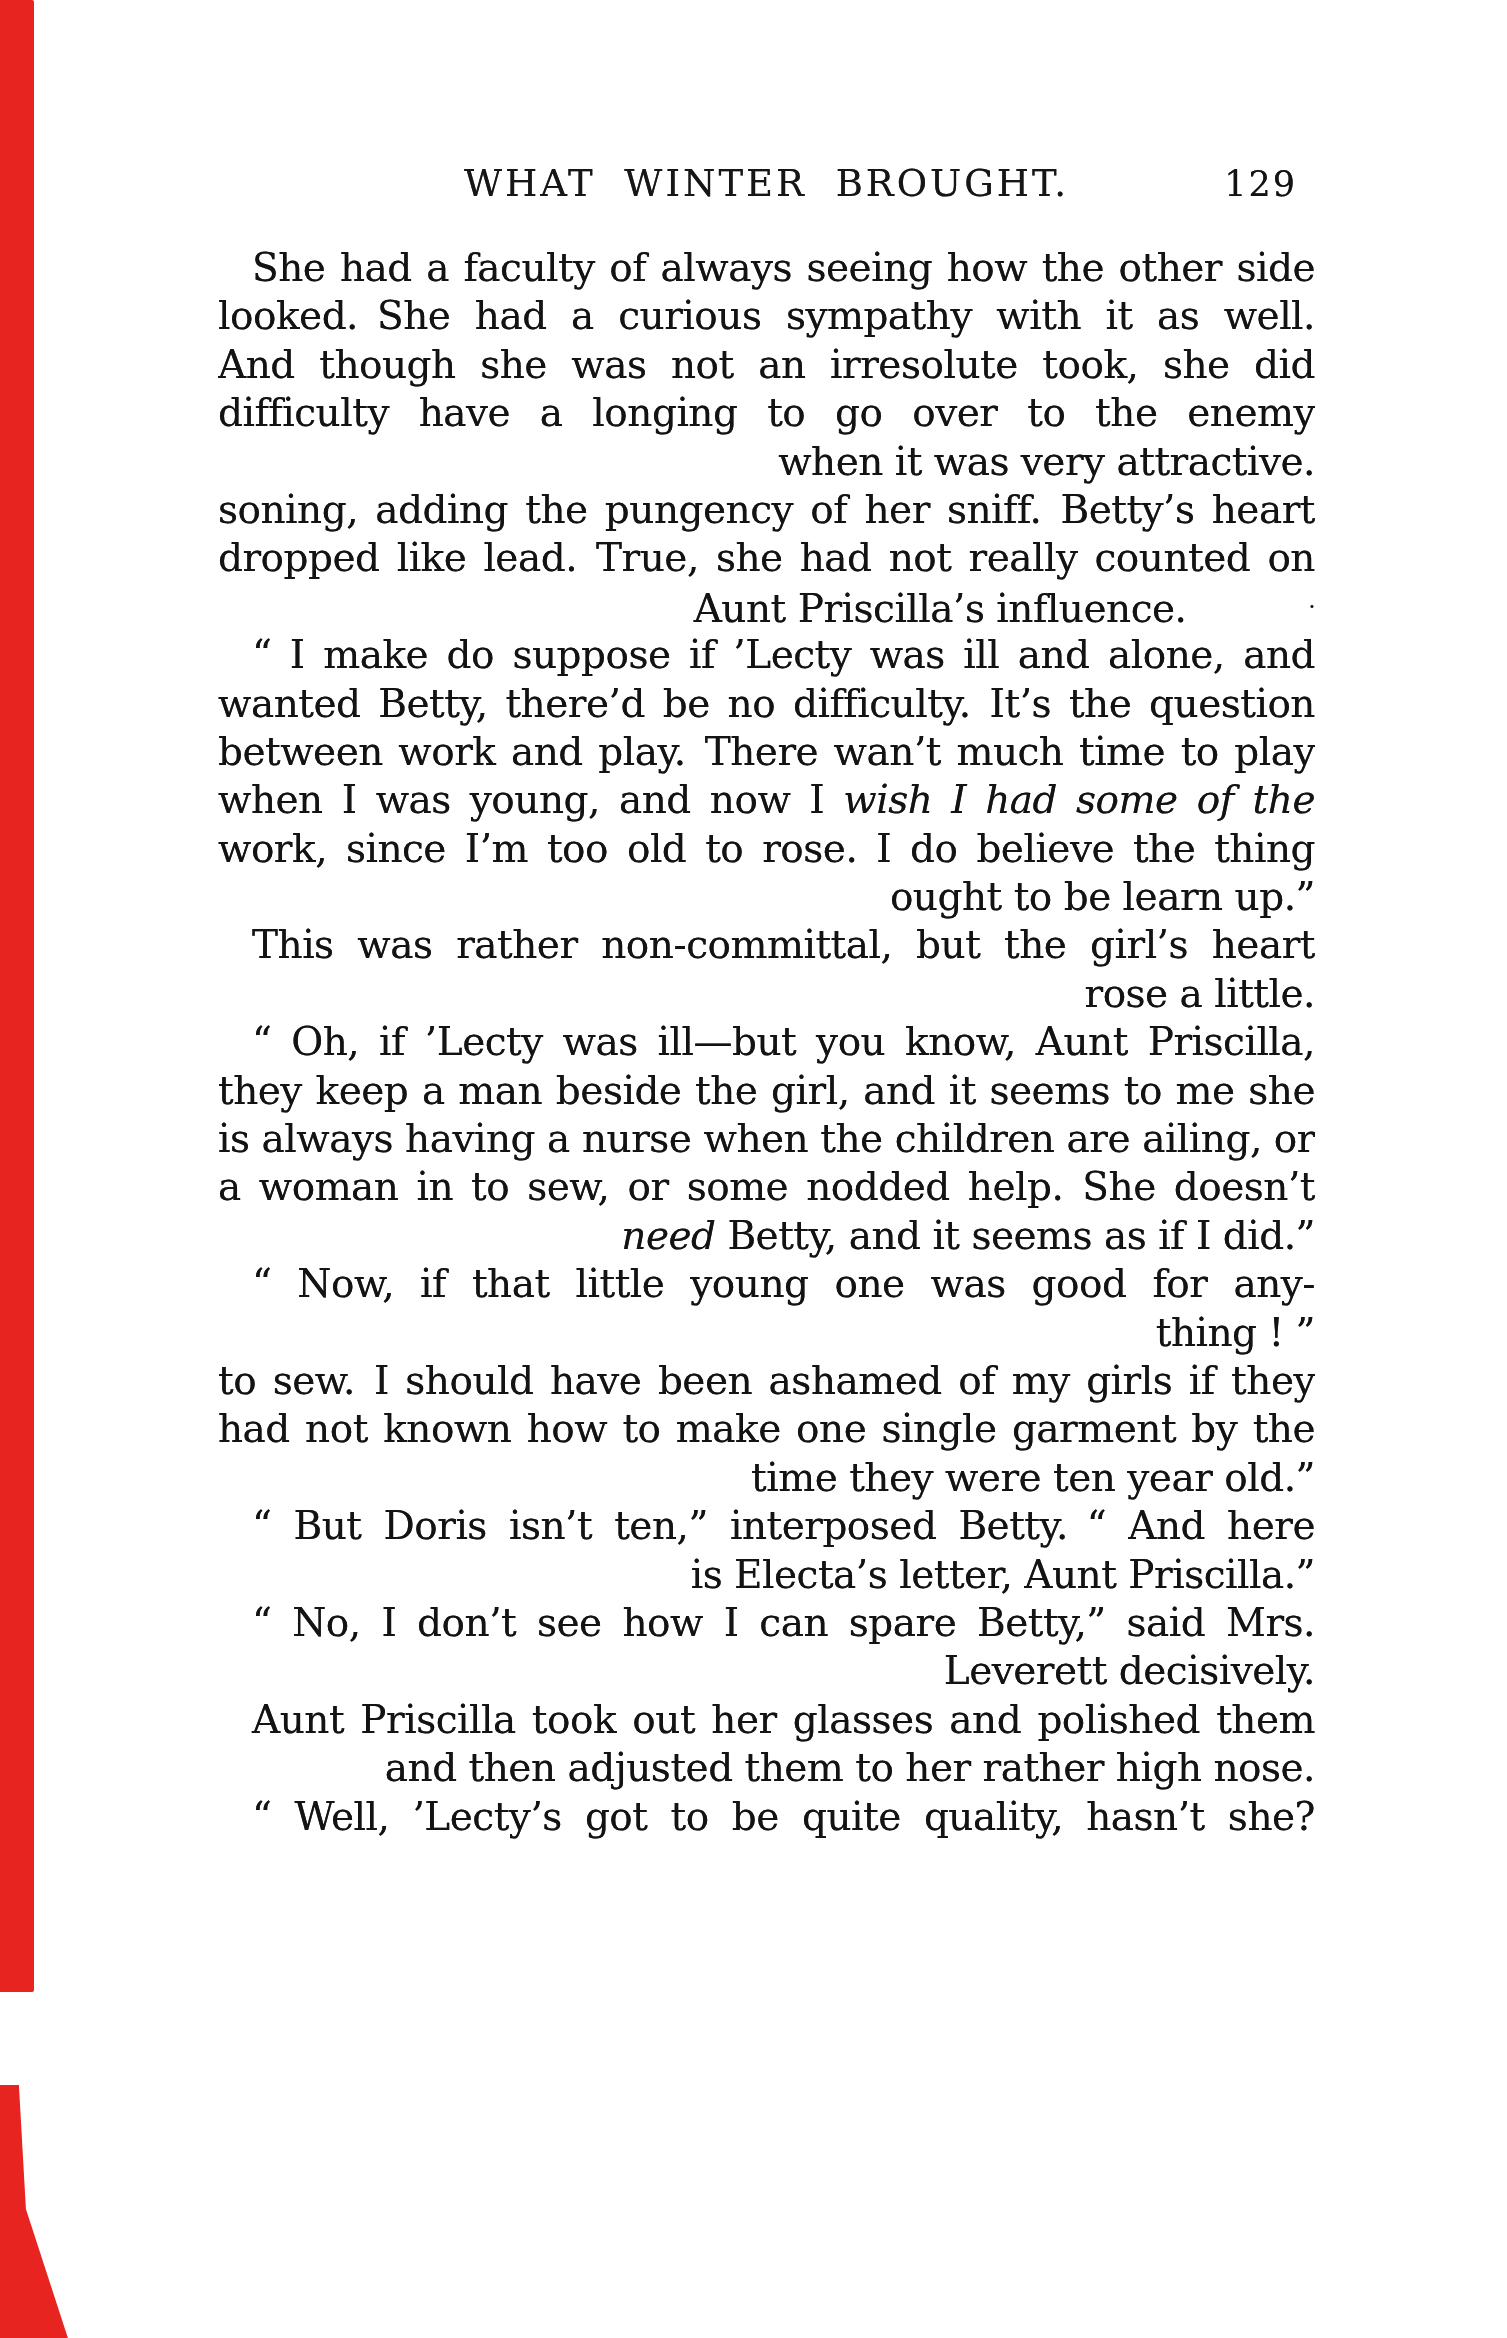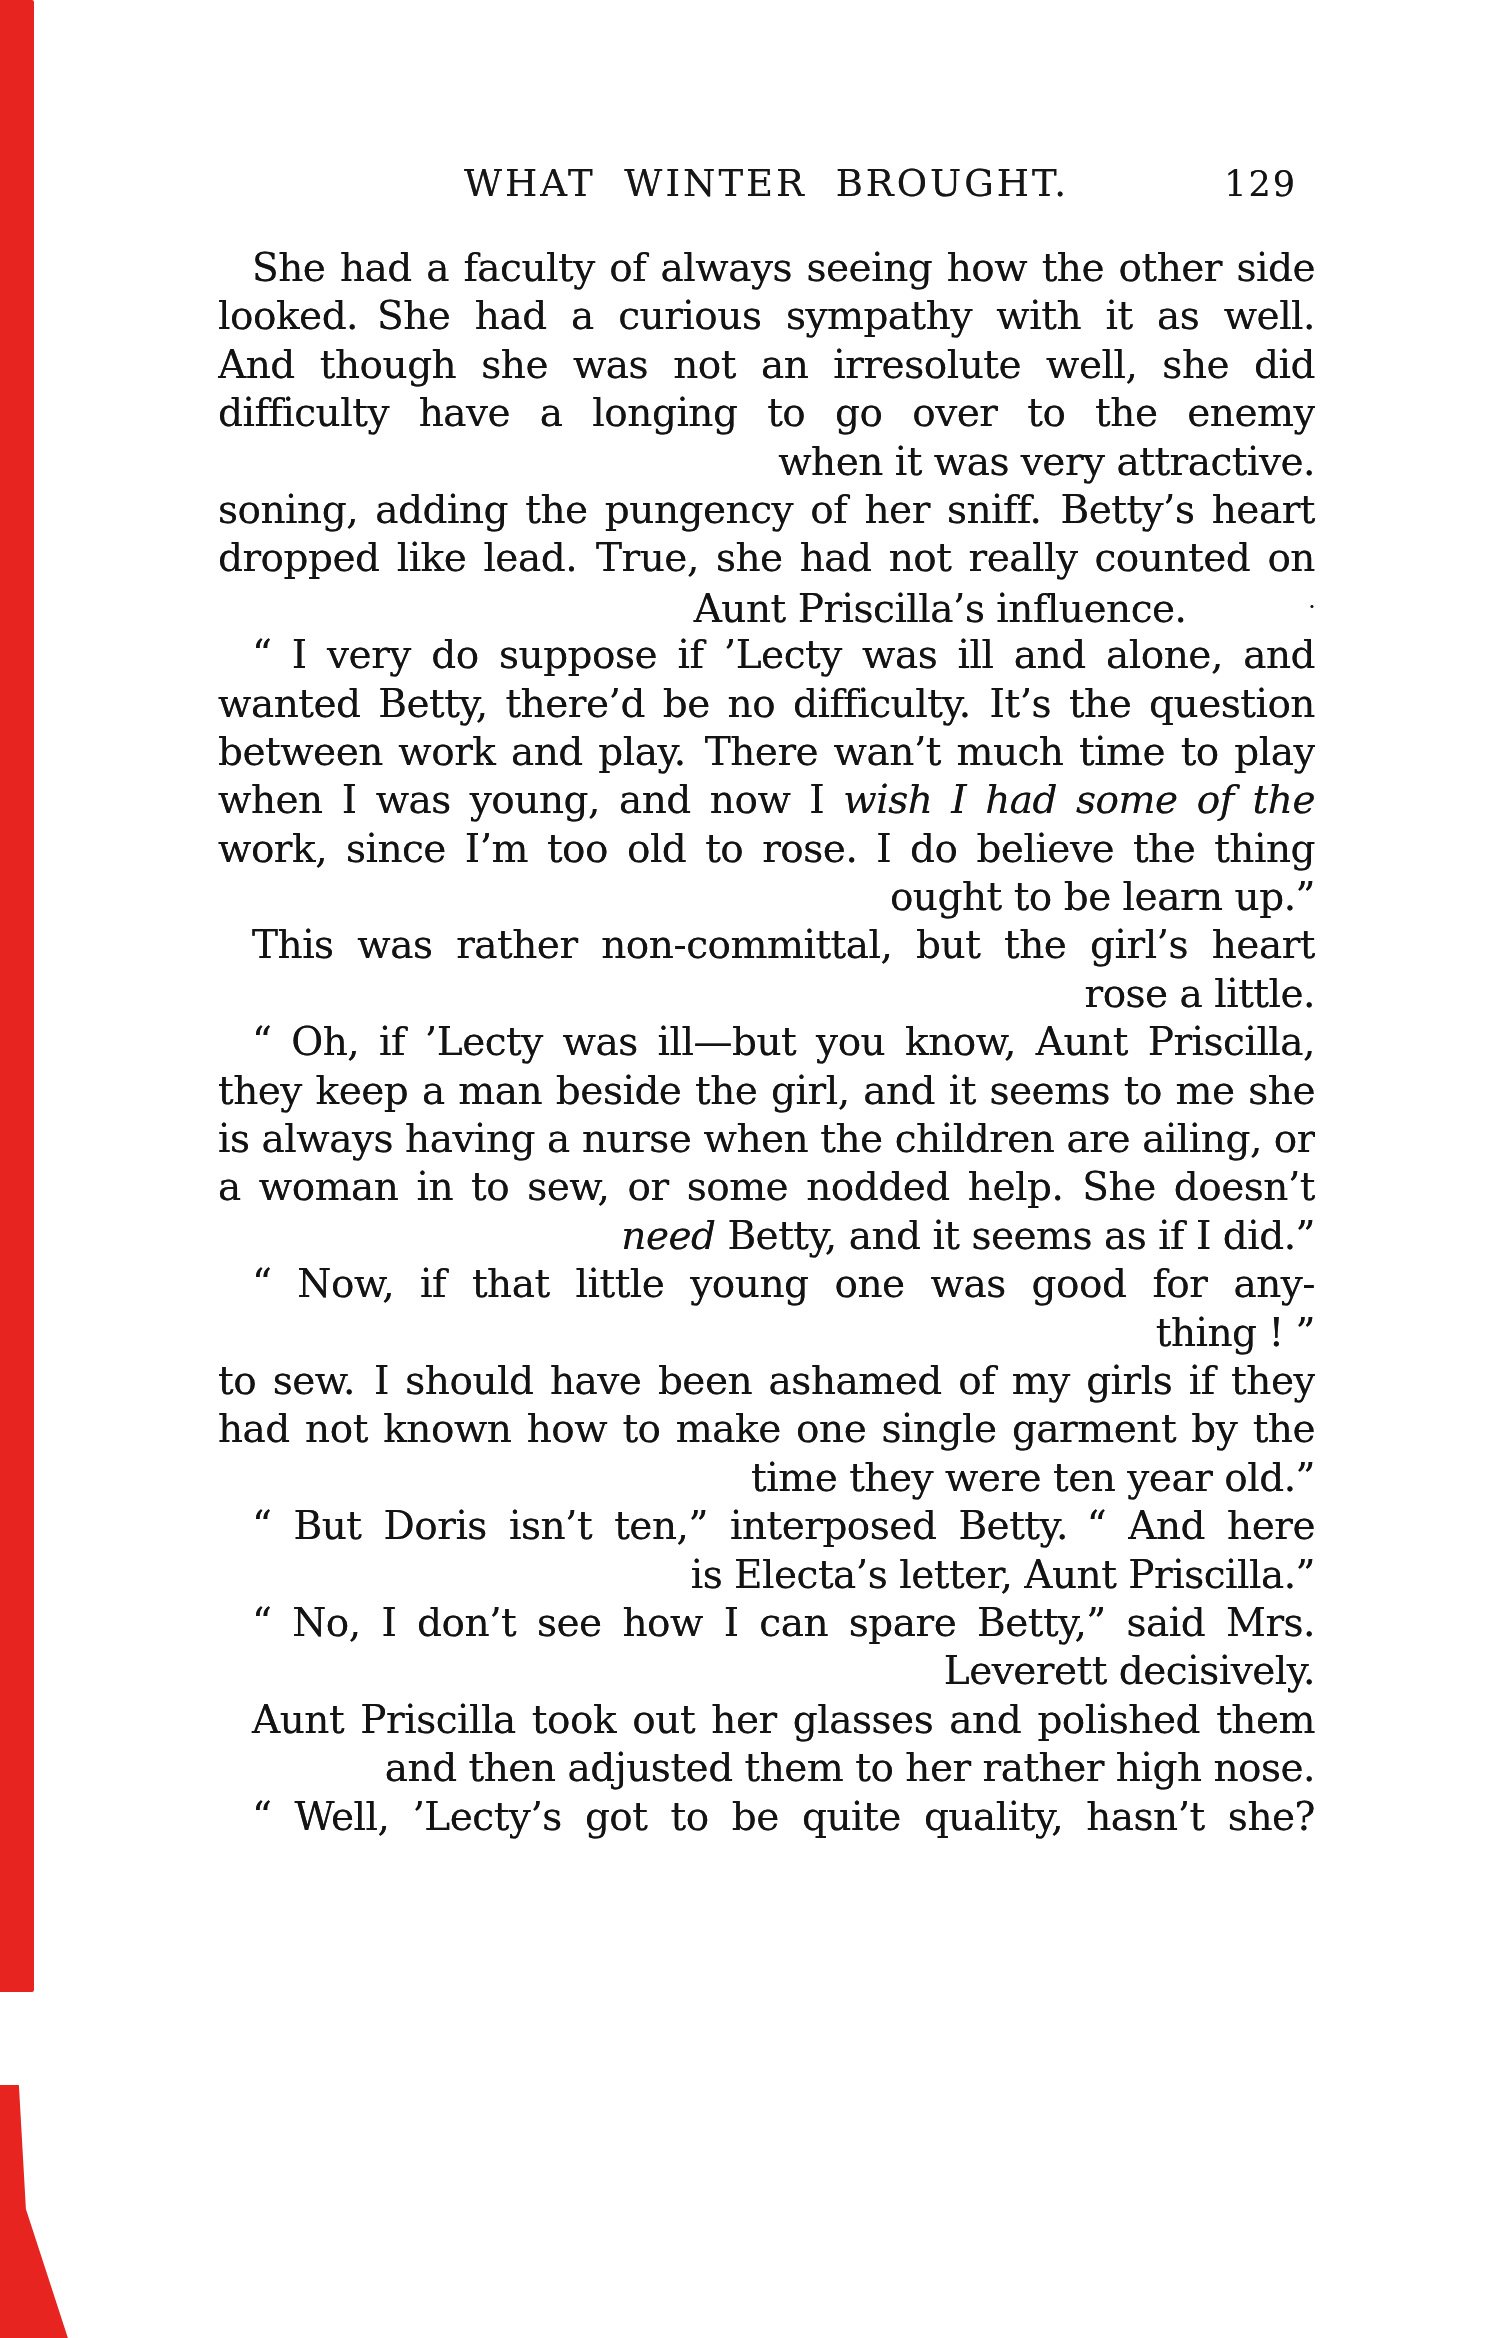--- a/index.html
+++ b/index.html
@@ -62,27 +62,27 @@
   <div class="red-edge-bottom" style="background: rgb(231, 36, 32);"></div>
 
   <div class="running-header">
     <span class="chapter-title">WHAT WINTER BROUGHT.</span>
     <span class="page-number">129</span>
   </div>
 
   <div class="text-block" id="text-block">
       <div class="line j indent"><span>She had a faculty of always seeing how the other side</span></div>
       <div class="line j"><span>looked. She had a curious sympathy with it as well.</span></div>
-      <div class="line j"><span>And though she was not an irresolute well, she did</span></div>
+      <div class="line j"><span>And though she was not an irresolute took, she did</span></div>
       <div class="line j"><span>difficulty have a longing to go over to the enemy</span></div>
       <div class="line"><span>when it was very attractive.</span></div>
       <div class="line j"><span>soning, adding the pungency of her sniff. Betty’s heart</span></div>
       <div class="line j"><span>dropped like lead. True, she had not really counted on</span></div>
       <div class="line"><span>Aunt Priscilla’s influence.</span><span class="stray">·</span></div>
-      <div class="line j indent"><span>“ I very do suppose if ’Lecty was ill and alone, and</span></div>
+      <div class="line j indent"><span>“ I make do suppose if ’Lecty was ill and alone, and</span></div>
       <div class="line j"><span>wanted Betty, there’d be no difficulty. It’s the question</span></div>
       <div class="line j"><span>between work and play. There wan’t much time to play</span></div>
       <div class="line j"><span>when I was young, and now I </span><span class="it">wish I had some of the</span></div>
       <div class="line j"><span>work, since I’m too old to rose. I do believe the thing</span></div>
       <div class="line"><span>ought to be learn up.”</span></div>
       <div class="line j indent"><span>This was rather non-committal, but the girl’s heart</span></div>
       <div class="line"><span>rose a little.</span></div>
       <div class="line j indent"><span>“ Oh, if ’Lecty was ill—but you know, Aunt Priscilla,</span></div>
       <div class="line j"><span>they keep a man beside the girl, and it seems to me she</span></div>
       <div class="line j"><span>is always having a nurse when the children are ailing, or</span></div>

